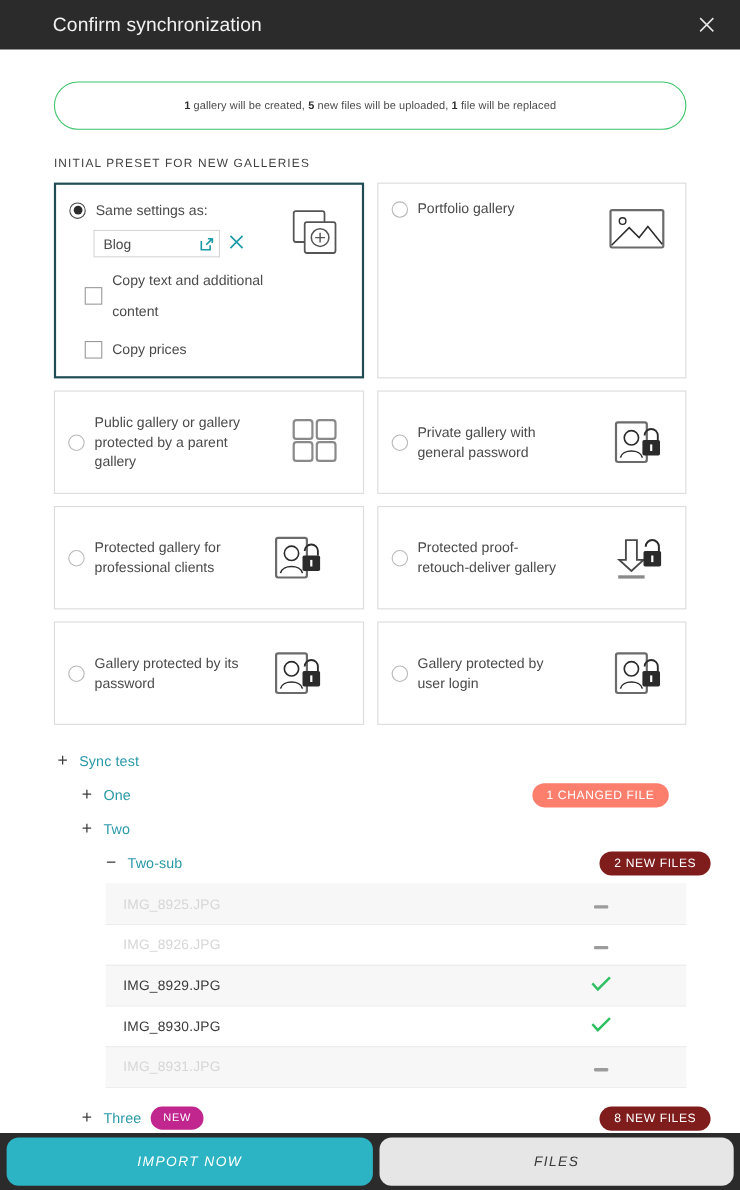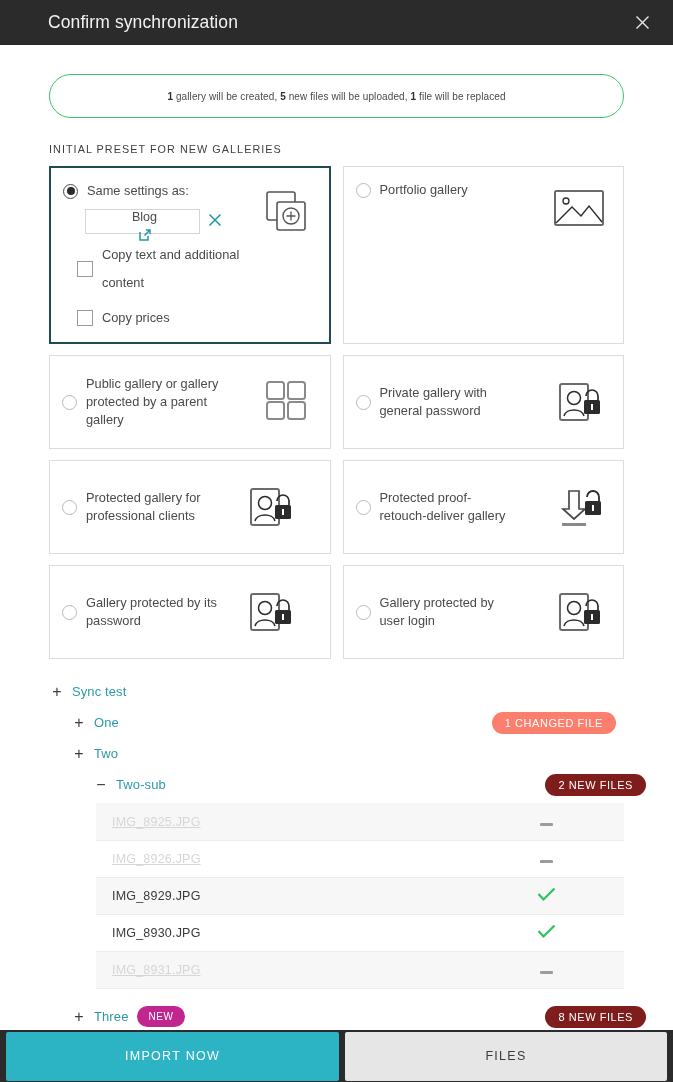--- a/index.html
+++ b/index.html
@@ -92,21 +92,21 @@
   .card.tall .card-icon { top: 34px; transform:none; }
 
   
   .presetcard-inner { display:flex; flex-direction:column; gap:0; width:100%; }
   .row-radio { display:flex; align-items:center; }
   .row-radio .card-label { line-height: 18px; }
 
   .preset-field-row { display:flex; align-items:center; margin: 9px 0 0 22px; }
   .preset-field {
     width: 115px; height: 25px; border: 1px solid #d5d5d5; background:#fff;
-    display:flex; align-items:center; padding: 0 4px 0 8px; gap: 4px; flex-direction: column;
+    display:flex; align-items:center; padding: 0 4px 0 8px; gap: 4px;
   }
   .preset-field-value { font-size: 12.6px; color:#4a4a4a; flex:1 1 auto; }
   .ext-icon { width: 14px; height: 14px; flex:0 0 14px; cursor:pointer; }
   .clear-x {
     margin-left: 8px; color:#1f9aa8; font-size: 16px; line-height:1; cursor:pointer;
     font-weight: 300;
   }
 
   .chk-row { display:flex; align-items:center; margin-top: 7px; }
   .chk-row.two-line { align-items: center; }
@@ -123,21 +123,21 @@
   }
   .toggler {
     width: 16px; flex: 0 0 16px; text-align:center;
     color:#3c3c3c; font-size: 16px; line-height: 1; font-weight: 400;
     cursor: pointer; user-select:none;
   }
   .tree-name {
     margin-left: 7px; font-size: 13px; color:#2b9aa8; letter-spacing:.1px; cursor:pointer;
   }
   .badge {
-    position: absolute; right: 8px; top: 50%; transform: translateY(-50%);
+    position: absolute; right: 16px; top: 50%; transform: translateY(-50%);
     height: 22px; border-radius: 11px; color:#fff;
     font-size: 11px; letter-spacing: .55px;
     display:flex; align-items:center; padding: 0 13px; white-space:nowrap;
   }
   .badge.changed { background:#fc7e6c; }
   .badge.new     { background:#7f1d1d; }
   .tag-new {
     margin-left: 9px; height: 21px; border-radius: 11px; background:#c1268f;
     color:#fff; font-size: 10px; letter-spacing:.6px;
     display:inline-flex; align-items:center; padding: 0 11px;
@@ -147,37 +147,38 @@
   .filelist { margin: 3px 25px 0 72px; border-bottom: 1px solid #ececec; }
   .file-row {
     height: 37px; display:flex; align-items:center;
     padding: 0 0 0 16px; position: relative;
     border-top: 1px solid #ececec;
     font-size: 12.5px;
   }
   .file-row:first-child { border-top: none; }
   .file-row.alt { background:#f7f7f7; }
   .file-name { color: #3a3a3a; letter-spacing:.2px; }
-  .file-row.dim .file-name { color: #d6d6d6; text-decoration: underline; }
+  .file-row.dim .file-name { color: #d6d6d6; }
   .file-mark {
     position:absolute; left: 440px; top: 50%; transform: translateY(-50%);
     width: 20px; text-align:center;
   }
   .dash { display:inline-block; width: 13px; height: 3px; background:#9c9c9c; border-radius:1px; }
 
   
   .footer {
     flex: 0 0 52px; height: 52px; background:#2b2b2b;
     display:flex; align-items:center; padding: 0 6px; gap: 6px;
   }
   .btn {
-    height: 49px; border-radius: 2px; border:none;
+    height: 44px; border-radius: 11px; border:none;
     display:flex; align-items:center; justify-content:center;
     font-size: 12.5px; letter-spacing: 1.3px; cursor:pointer;
     font-family: "Liberation Sans", sans-serif;
+    font-style: italic;
   }
   .btn-primary { flex: 0 0 333px; background:#2cb3c4; color:#ffffff; }
   .btn-secondary { flex: 1 1 auto; background:#e6e6e6; color:#3a3a3a; }
 </style>
 </head>
 <body>
 
 <div class="dialog">
 
   <div class="titlebar">

